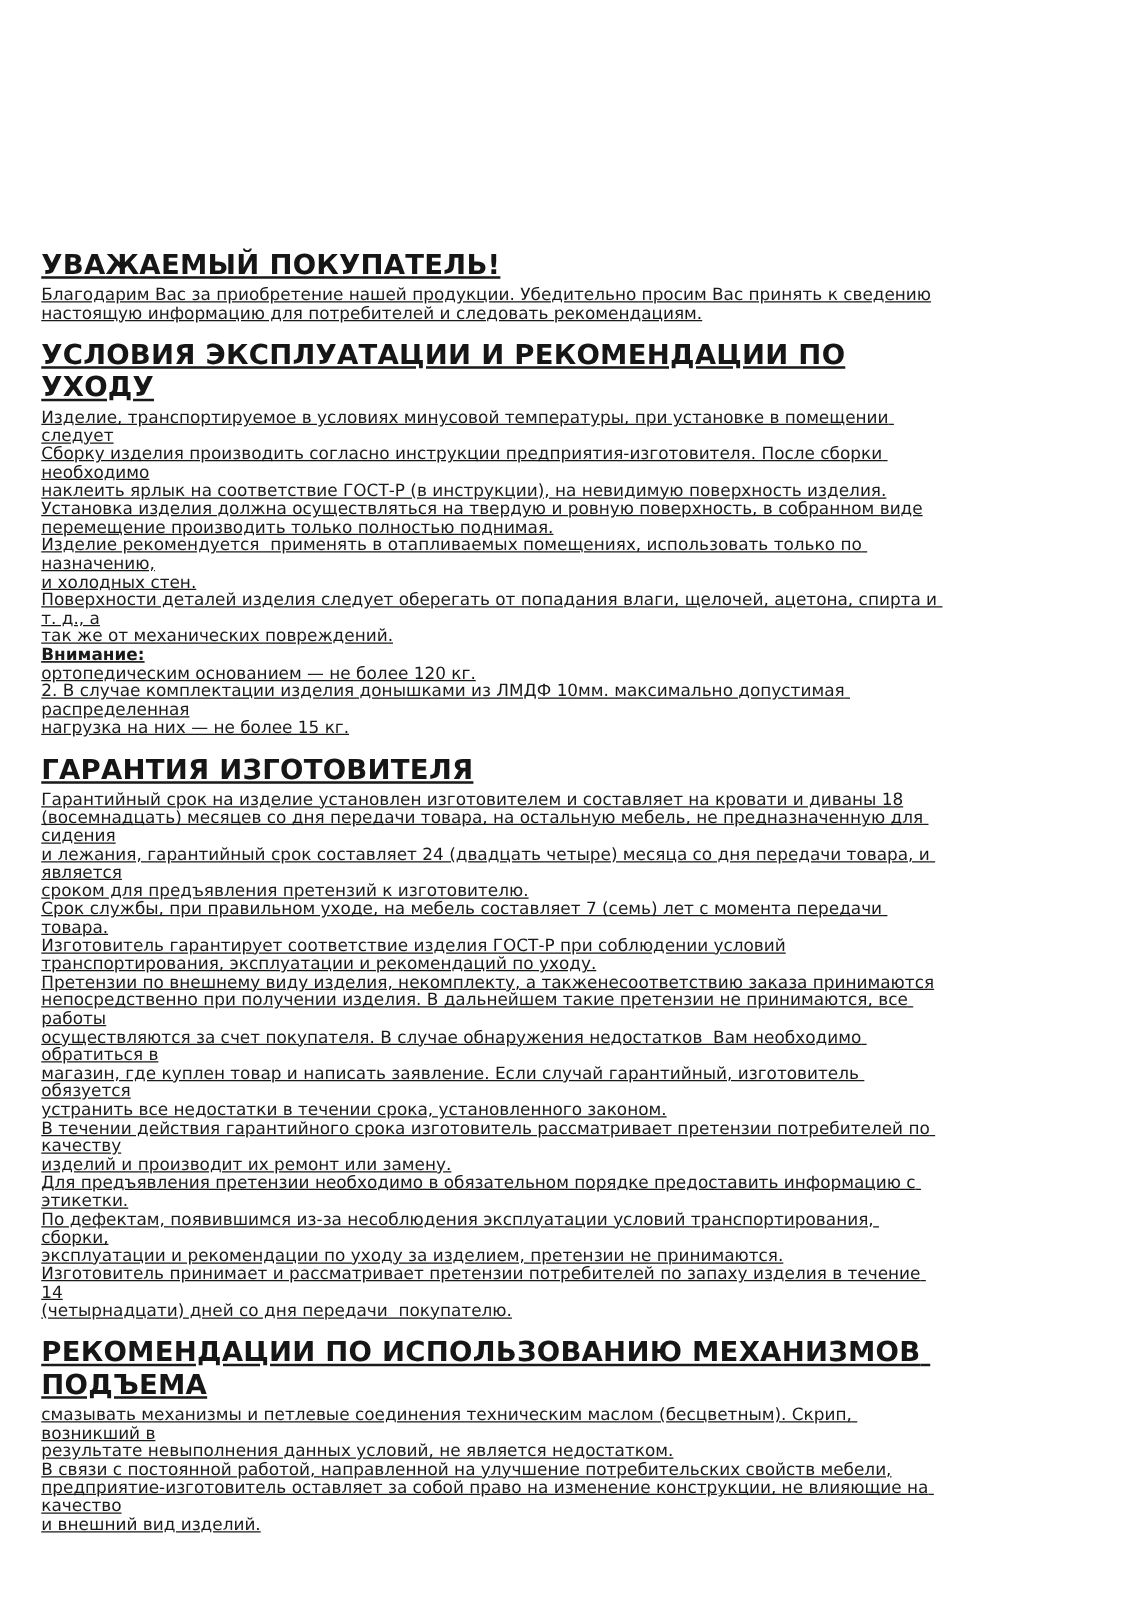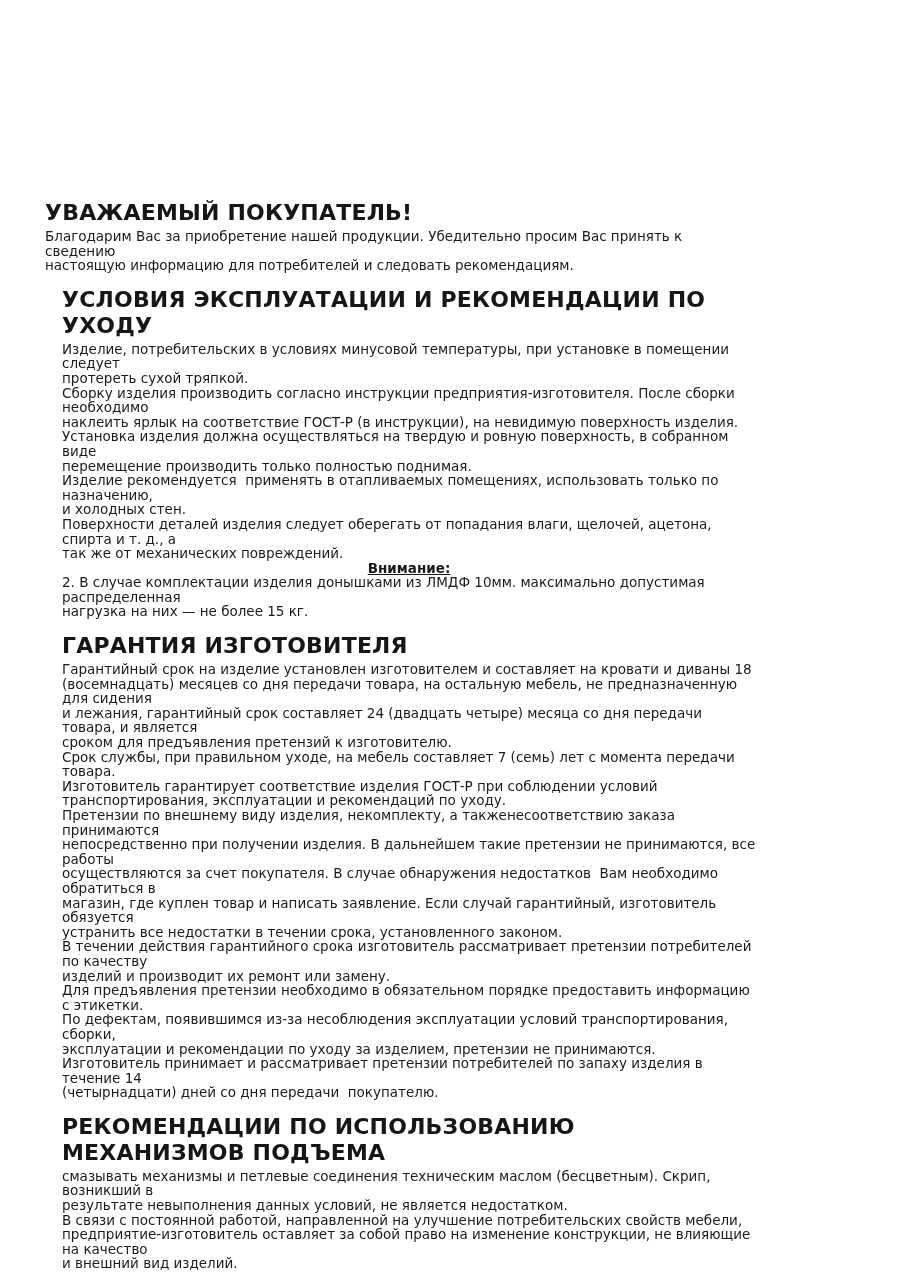--- a/index.html
+++ b/index.html
@@ -9,73 +9,73 @@
   }
   body {
     width: 900px;
     height: 1280px;
     overflow: hidden;
   }
   .page {
     box-sizing: border-box;
     width: 789px;
     height: 1280px;
-    padding: 200px 33px 0 45px;
+    padding: 200px 33px 0 33px;
     color: #1a1a1a;
     font-family: "DejaVu Sans", "Liberation Sans", sans-serif;
     font-size: 13.5px;
     line-height: 14.6px;
+    text-decoration: underline;
   }
   .sec { margin: 0; }
-  .sec + .sec { margin-top: 14px; margin-left: 17px; }
+  .sec + .sec { margin-top: 14px; }
   h1.sec-heading {
     margin: 0 0 3px 0;
     font-size: 22px;
     line-height: 26px;
     font-weight: 700;
     color: #161616;
     letter-spacing: 0.2px;
   }
   .body-block { margin: 0; }
   .line { white-space: pre-wrap; }
   .attention-label {
     font-weight: 700;
     text-decoration: underline;
-    text-align: center;
   }
 </style>
 </head>
 <body>
 
 <div class="page">
 
   <section class="sec">
     <h1 class="sec-heading">УВАЖАЕМЫЙ ПОКУПАТЕЛЬ!</h1>
     <div class="body-block">
         <div class="line">Благодарим Вас за приобретение нашей продукции. Убедительно просим Вас принять к сведению</div>
         <div class="line">настоящую информацию для потребителей и следовать рекомендациям.</div>
       </div>
   </section>
 
   <section class="sec">
     <h1 class="sec-heading">УСЛОВИЯ ЭКСПЛУАТАЦИИ И РЕКОМЕНДАЦИИ ПО УХОДУ</h1>
     <div class="body-block">
-        <div class="line">Изделие, потребительских в условиях минусовой температуры, при установке в помещении следует</div>
-        <div class="line">протереть сухой тряпкой.</div>
+        <div class="line">Изделие, транспортируемое в условиях минусовой температуры, при установке в помещении следует</div>
         <div class="line">Сборку изделия производить согласно инструкции предприятия-изготовителя. После сборки необходимо</div>
         <div class="line">наклеить ярлык на соответствие ГОСТ-Р (в инструкции), на невидимую поверхность изделия.</div>
         <div class="line">Установка изделия должна осуществляться на твердую и ровную поверхность, в собранном виде</div>
         <div class="line">перемещение производить только полностью поднимая.</div>
         <div class="line">Изделие рекомендуется  применять в отапливаемых помещениях, использовать только по назначению,</div>
         <div class="line">и холодных стен.</div>
         <div class="line">Поверхности деталей изделия следует оберегать от попадания влаги, щелочей, ацетона, спирта и т. д., а</div>
         <div class="line">так же от механических повреждений.</div>
       </div>
     <div class="line attention-label">Внимание:</div>
     <div class="body-block">
+        <div class="line">ортопедическим основанием — не более 120 кг.</div>
         <div class="line">2. В случае комплектации изделия донышками из ЛМДФ 10мм. максимально допустимая распределенная</div>
         <div class="line">нагрузка на них — не более 15 кг.</div>
       </div>
   </section>
 
   <section class="sec">
     <h1 class="sec-heading">ГАРАНТИЯ ИЗГОТОВИТЕЛЯ</h1>
     <div class="body-block">
         <div class="line">Гарантийный срок на изделие установлен изготовителем и составляет на кровати и диваны 18</div>
         <div class="line">(восемнадцать) месяцев со дня передачи товара, на остальную мебель, не предназначенную для сидения</div>

